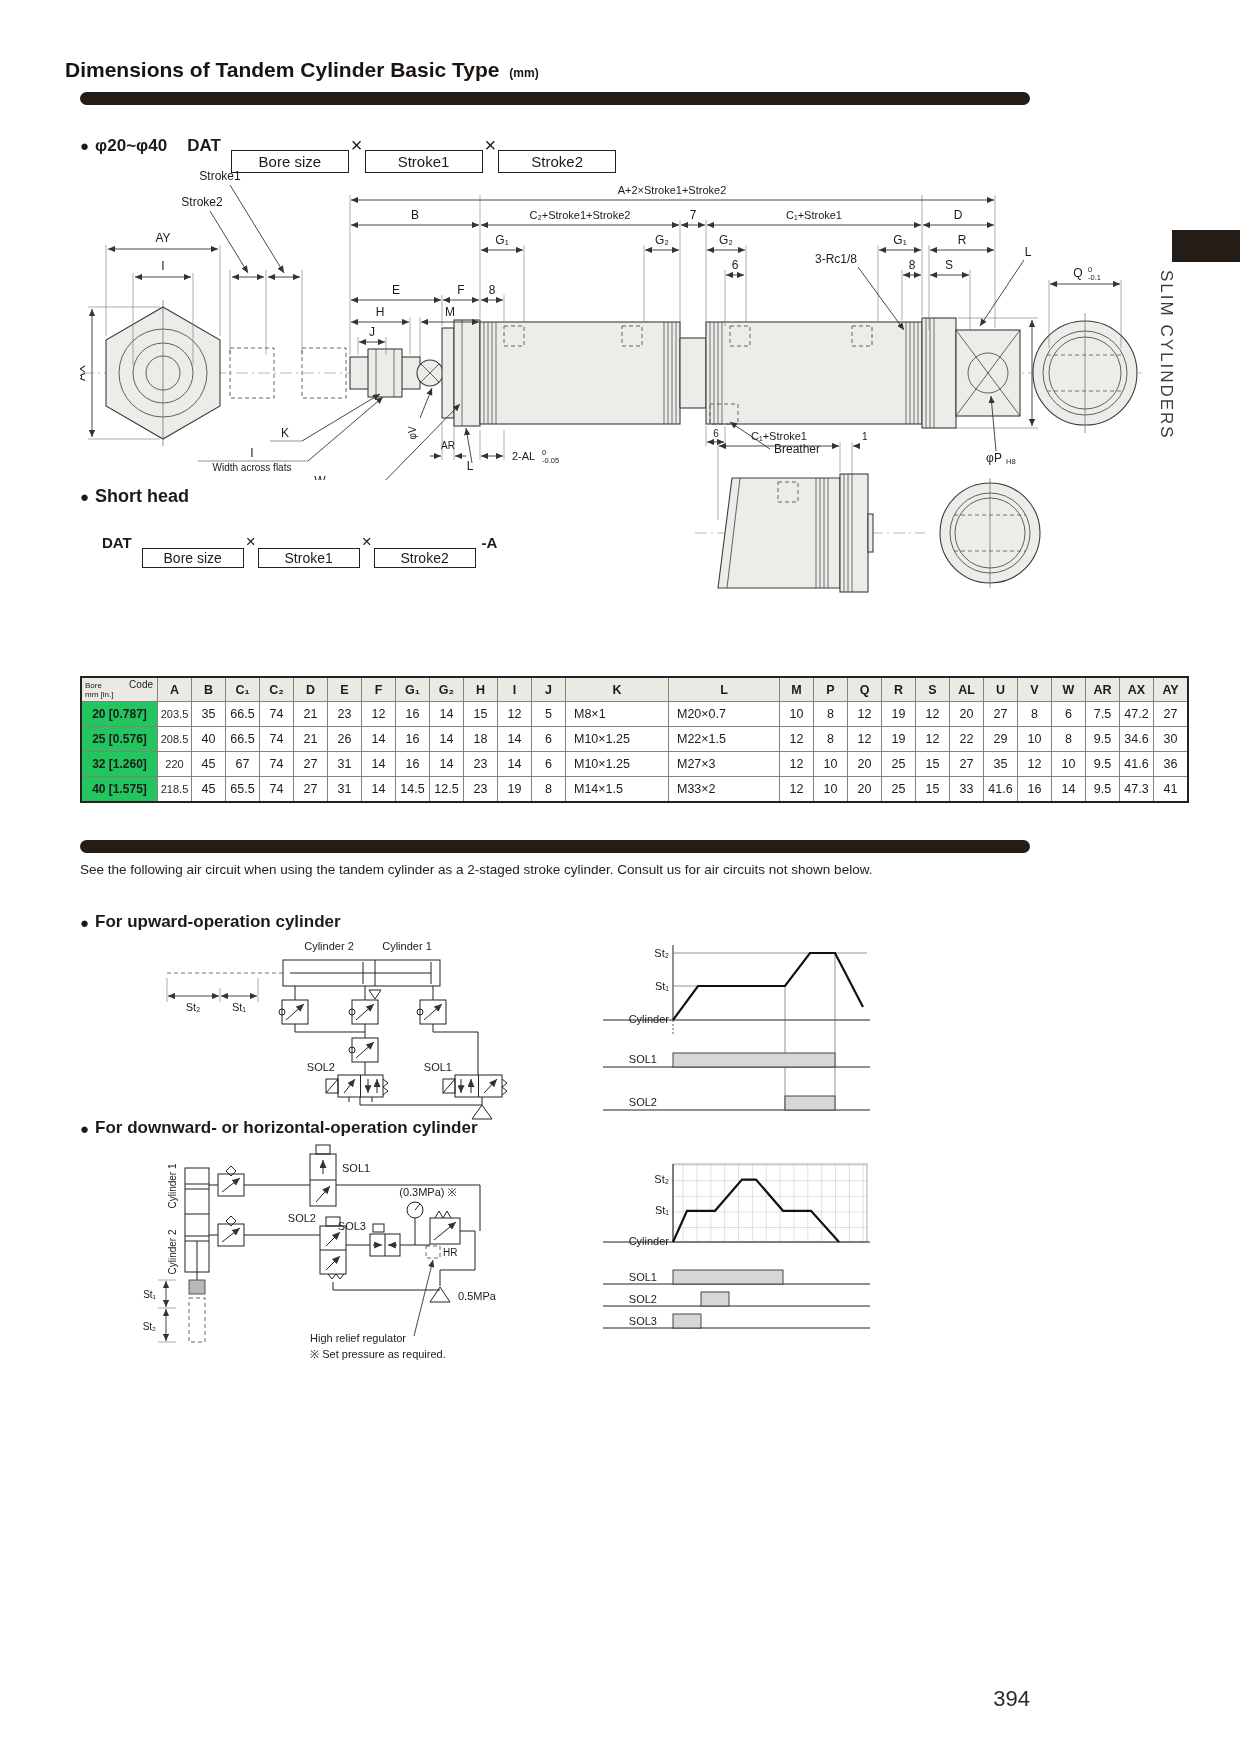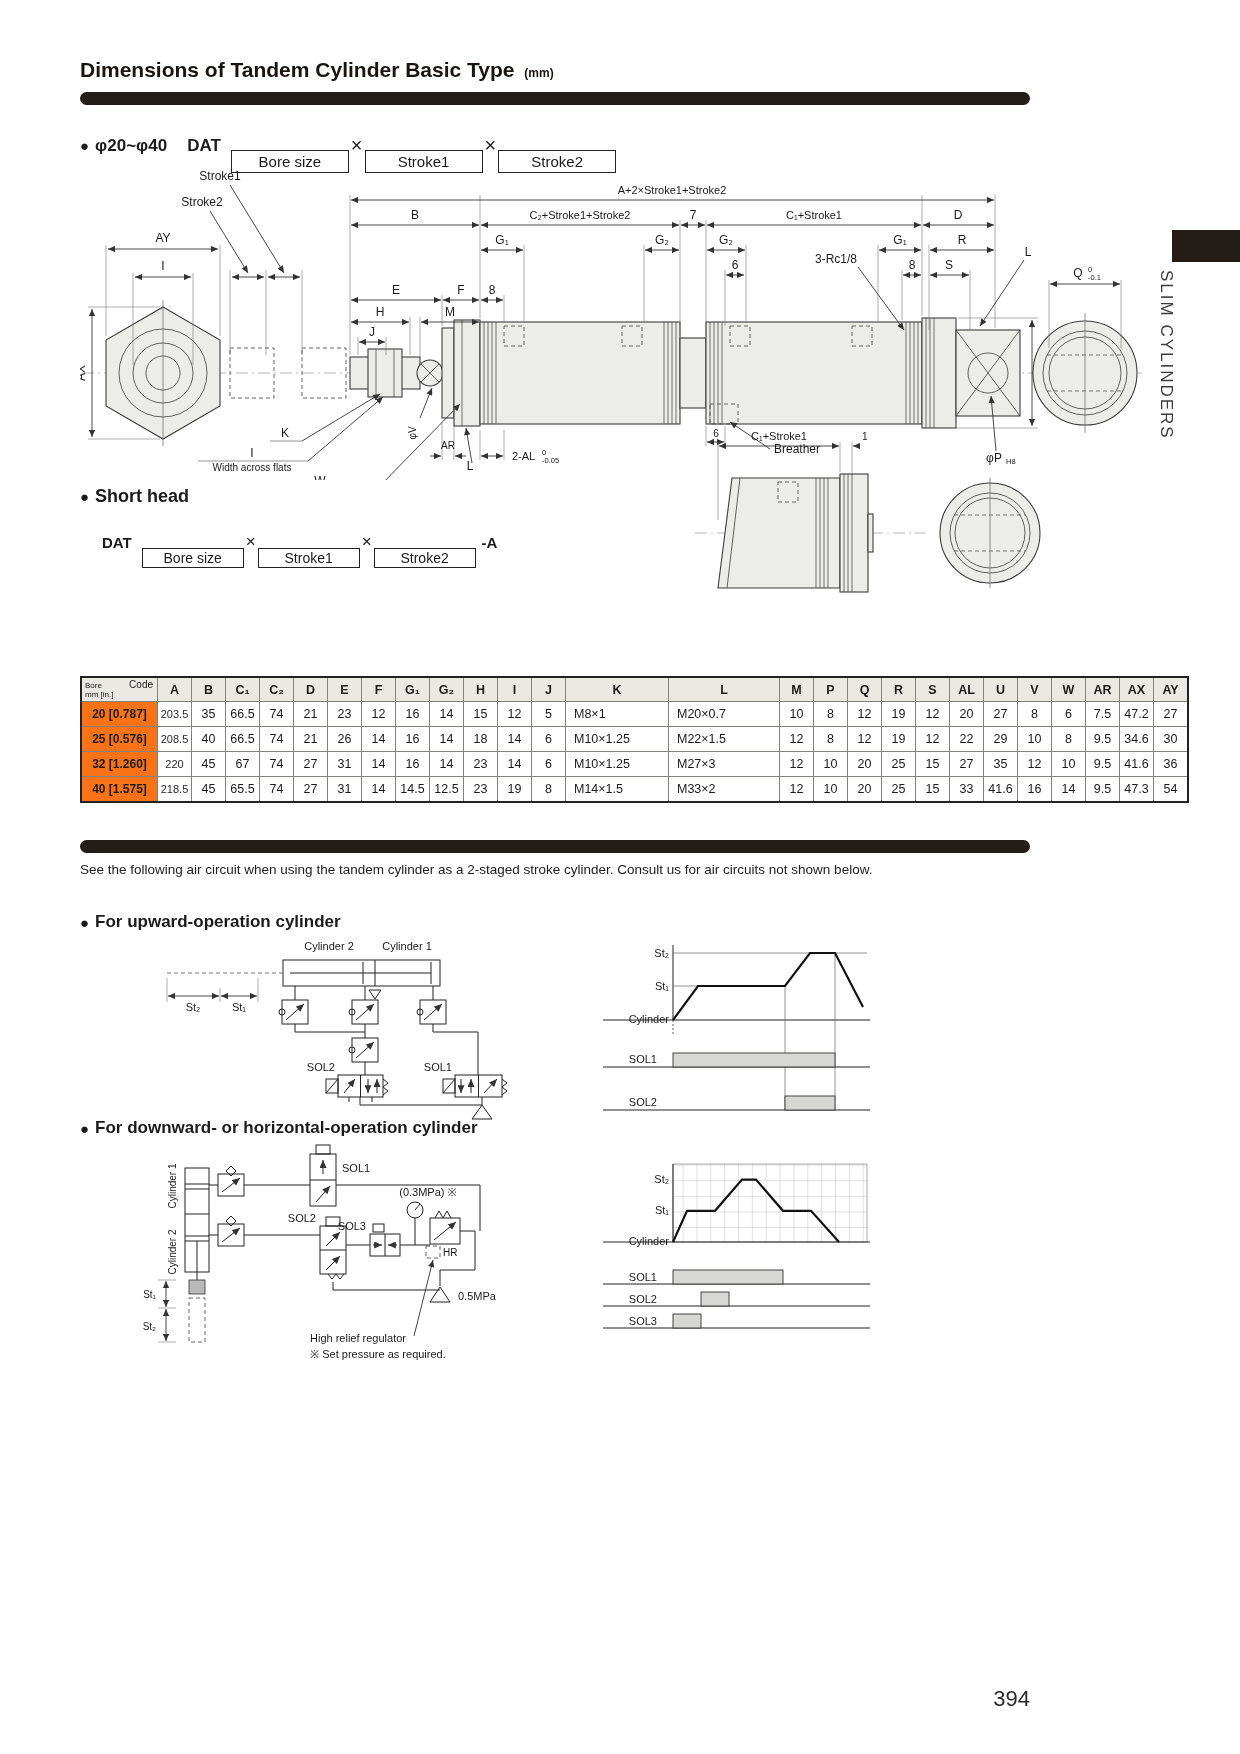--- a/index.html
+++ b/index.html
@@ -1,37 +1,37 @@
 <!DOCTYPE html>
 <html><head>
 <meta charset="utf-8">
 <style>
   html,body{margin:0;padding:0;background:#9a9a9a;}
   .page{position:relative;width:1240px;height:1754px;background:#ffffff;font-family:"Liberation Sans",sans-serif;color:#1b1b1b;overflow:hidden;}
   .abs{position:absolute;}
-  .title{position:absolute;left:80px;top:58px;font-size:21px;font-weight:bold;color:#191410;}
+  .title{position:absolute;left:65px;top:58px;font-size:21px;font-weight:bold;color:#191410;}
   .title .unit{font-size:12px;font-weight:bold;margin-left:4px;}
   .bar{position:absolute;left:80px;width:950px;height:13px;background:#241c16;border-radius:7px;}
   .model-line{position:absolute;left:80px;top:118px;display:flex;align-items:center;font-size:17px;font-weight:bold;}
   .blt{font-size:15px;margin-right:6px;}
   .series{margin-left:20px;margin-right:10px;}
   .mbox{display:inline-block;border:1.6px solid #222;min-width:96px;text-align:center;font-weight:normal;font-size:15px;padding:2px 10px;margin-top:32px;}
   .mx{font-size:20px;font-weight:normal;margin:0 2px;}
   .side-tab{position:absolute;left:1172px;top:230px;width:68px;height:32px;background:#241c16;}
   .side-text{position:absolute;left:1156px;top:270px;writing-mode:vertical-rl;font-size:17px;letter-spacing:2px;color:#3c3c3c;}
   .sh-head{position:absolute;left:80px;top:486px;font-size:18px;font-weight:bold;display:flex;align-items:center;}
   .sh-line{position:absolute;left:102px;top:516px;display:flex;align-items:center;font-size:15px;font-weight:bold;}
   .sh-line .mbox{min-width:84px;font-size:14px;padding:1px 8px;}
   .sh-line .mx{font-size:17px;}
   .sh-suffix{margin-left:6px;}
   #dim-table-wrap{position:absolute;left:80px;top:676px;}
   #dim-table-wrap table{border-collapse:collapse;table-layout:fixed;width:1030px;font-size:12.5px;border:2px solid #222;}
   #dim-table-wrap th,#dim-table-wrap td{border:1px solid #83837b;height:24px;text-align:center;padding:0 1px;overflow:hidden;white-space:nowrap;}
   #dim-table-wrap thead th{background:#eae9e3;height:23px;font-size:12.5px;}
-  #dim-table-wrap tbody th{font-weight:bold;font-size:12px;background:#f97316;}
+  #dim-table-wrap tbody th{font-weight:bold;font-size:12px;background:#22c55e;}
   #dim-table-wrap td.acol{font-size:11px;color:#2a2a2a;}
   #dim-table-wrap td.kcol{text-align:left;padding-left:8px;}
   th.corner-cell{position:relative;padding:0;background-color:#eae9e3;background-image:linear-gradient(to bottom right,transparent 48.6%,#55524c 48.6%,#55524c 51%,transparent 51%);}
   .ct{position:absolute;top:1px;right:4px;font-size:10px;font-weight:normal;}
   .cb{position:absolute;bottom:1px;left:3px;font-size:8px;font-weight:normal;text-align:left;line-height:1.1;}
   .sec-title{position:absolute;left:80px;top:804px;font-size:21px;font-weight:bold;color:#191410;}
   .intro{position:absolute;left:80px;top:862px;width:950px;font-size:13.5px;color:#222;}
   .sub-head{position:absolute;left:80px;font-size:17px;font-weight:bold;display:flex;align-items:center;}
   .pagenum{position:absolute;left:960px;top:1686px;width:70px;text-align:right;font-size:22px;color:#2b2b2b;}
   svg text{font-family:"Liberation Sans",sans-serif;font-size:12px;fill:#1b1b1b;text-anchor:middle;}
@@ -495,21 +495,21 @@
             <td>10</td>
             <td>20</td>
             <td>25</td>
             <td>15</td>
             <td>33</td>
             <td>41.6</td>
             <td>16</td>
             <td>14</td>
             <td>9.5</td>
             <td>47.3</td>
-            <td>54</td>
+            <td>41</td>
           </tr>
         </tbody>
       </table>
     </div>
 
   
   <div class="bar" style="top:840px"></div>
   <div class="intro">See the following air circuit when using the tandem cylinder as a 2-staged stroke cylinder. Consult us for air circuits not shown below.</div>
 
   <div class="sub-head" style="top:912px">

